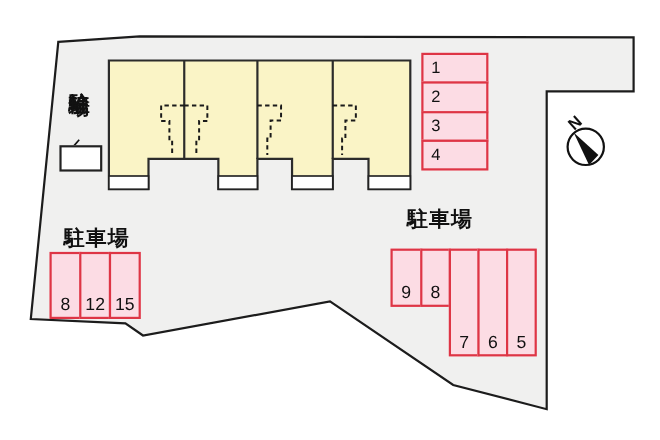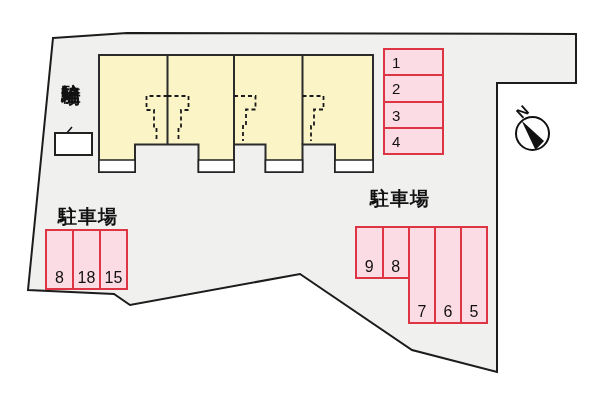--- a/index.html
+++ b/index.html
@@ -113,21 +113,21 @@
       <span class="num num-left">4</span>
       </div>
   </div>
 
 
   <div class="pgroup cols" style="left:45px;top:229px;width:83px;height:61px;">
     <div class="cell">
       <span class="num num-bottom">8</span>
       </div>
     <div class="cell">
-      <span class="num num-bottom">18</span>
+      <span class="num num-bottom">12</span>
       </div>
     <div class="cell">
       <span class="num num-bottom">15</span>
       </div>
   </div>
 
   <div class="pgroup cols" style="left:355px;top:226px;width:55px;height:53px;">
     <div class="cell">
       <span class="num num-bottom">9</span>
       </div>

